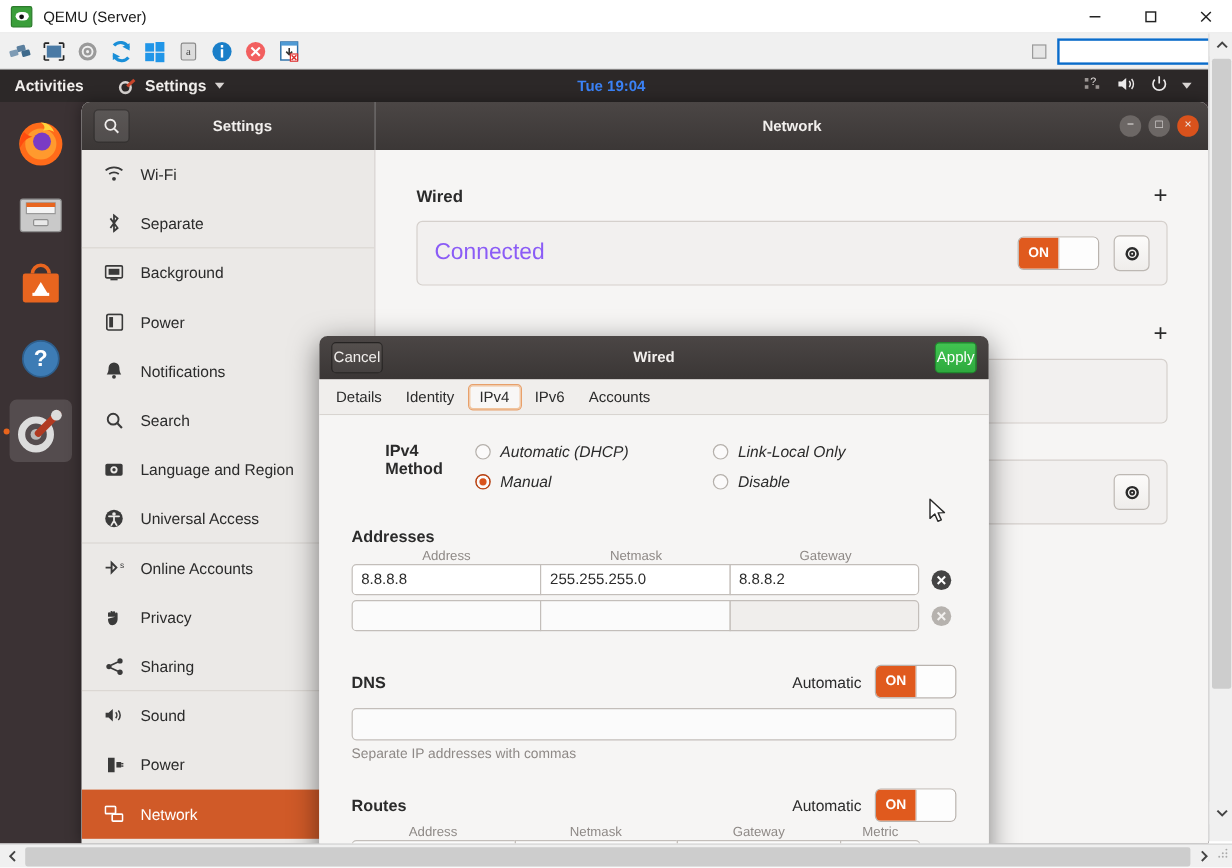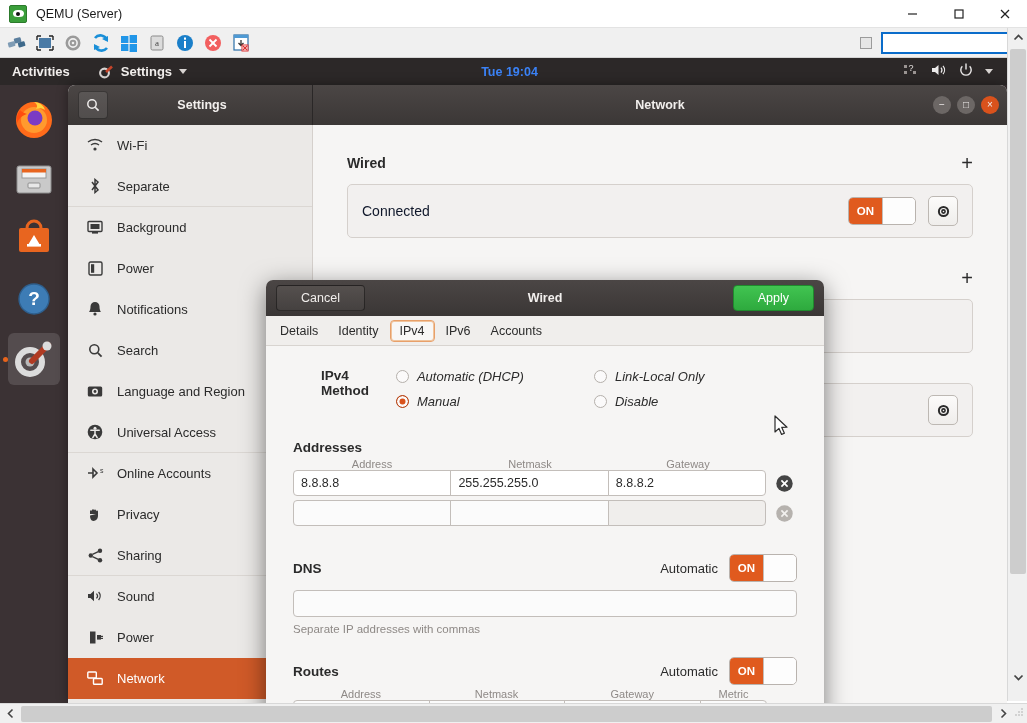--- a/index.html
+++ b/index.html
@@ -165,21 +165,21 @@
     flex: 1; background: #f6f5f4; position: relative; padding: 28px 34px;
   }
   .sec-title { font-size: 14px; font-weight: bold; color: #2b2b2b; }
   .sec-row { display: flex; align-items: center; justify-content: space-between; }
   .plus { font-size: 20px; color: #2b2b2b; line-height: 1; }
   .card {
     background: #f2f0ef; border: 1px solid #d5d0cc; border-radius: 5px;
     margin-top: 11px; padding: 0 14px; height: 54px;
     display: flex; align-items: center; justify-content: space-between;
   }
-  .card-label { font-size: 14px; color: #0f172a; }
+  .card-label { font-size: 19px; color: #8b5cf6; }
   .card-right { display: flex; align-items: center; gap: 12px; }
   .toggle {
     width: 68px; height: 28px; border-radius: 5px; border: 1px solid #b9b3ae;
     background: #fdfdfd; display: flex; overflow: hidden;
   }
   .toggle .on {
     width: 34px; background: #e05a1e; color: #fff; font-size: 11.5px;
     font-weight: bold; display: flex; align-items: center; justify-content: center;
   }
   .toggle .knob {
@@ -196,21 +196,21 @@
   .dialog {
     position: absolute; left: 266px; top: 222px; width: 558px; height: 481px;
     background: #f6f5f4; border-radius: 7px 7px 0 0;
     box-shadow: 0 6px 24px rgba(0,0,0,0.50); overflow: hidden;
   }
   .dlg-header {
     height: 36px; background: linear-gradient(#4b4645,#3a3635);
     display: flex; align-items: center; padding: 0 10px; position: relative;
   }
   .dlg-btn {
-    height: 26px; padding: 0 24px; border-radius: 4px; font-size: 12.5px;
+    height: 26px; padding: 0 1px; border-radius: 4px; font-size: 12.5px;
     display: flex; align-items: center; justify-content: center;
     border: 1px solid rgba(0,0,0,0.45);
   }
   .dlg-cancel {
     background: linear-gradient(#55504e,#454140); color: #f1eeec;
   }
   .dlg-apply {
     background: linear-gradient(#41c451,#2eaa3e); color: #ffffff;
     border: 1px solid #1f8a2d; margin-left: auto; font-weight: normal;
   }

